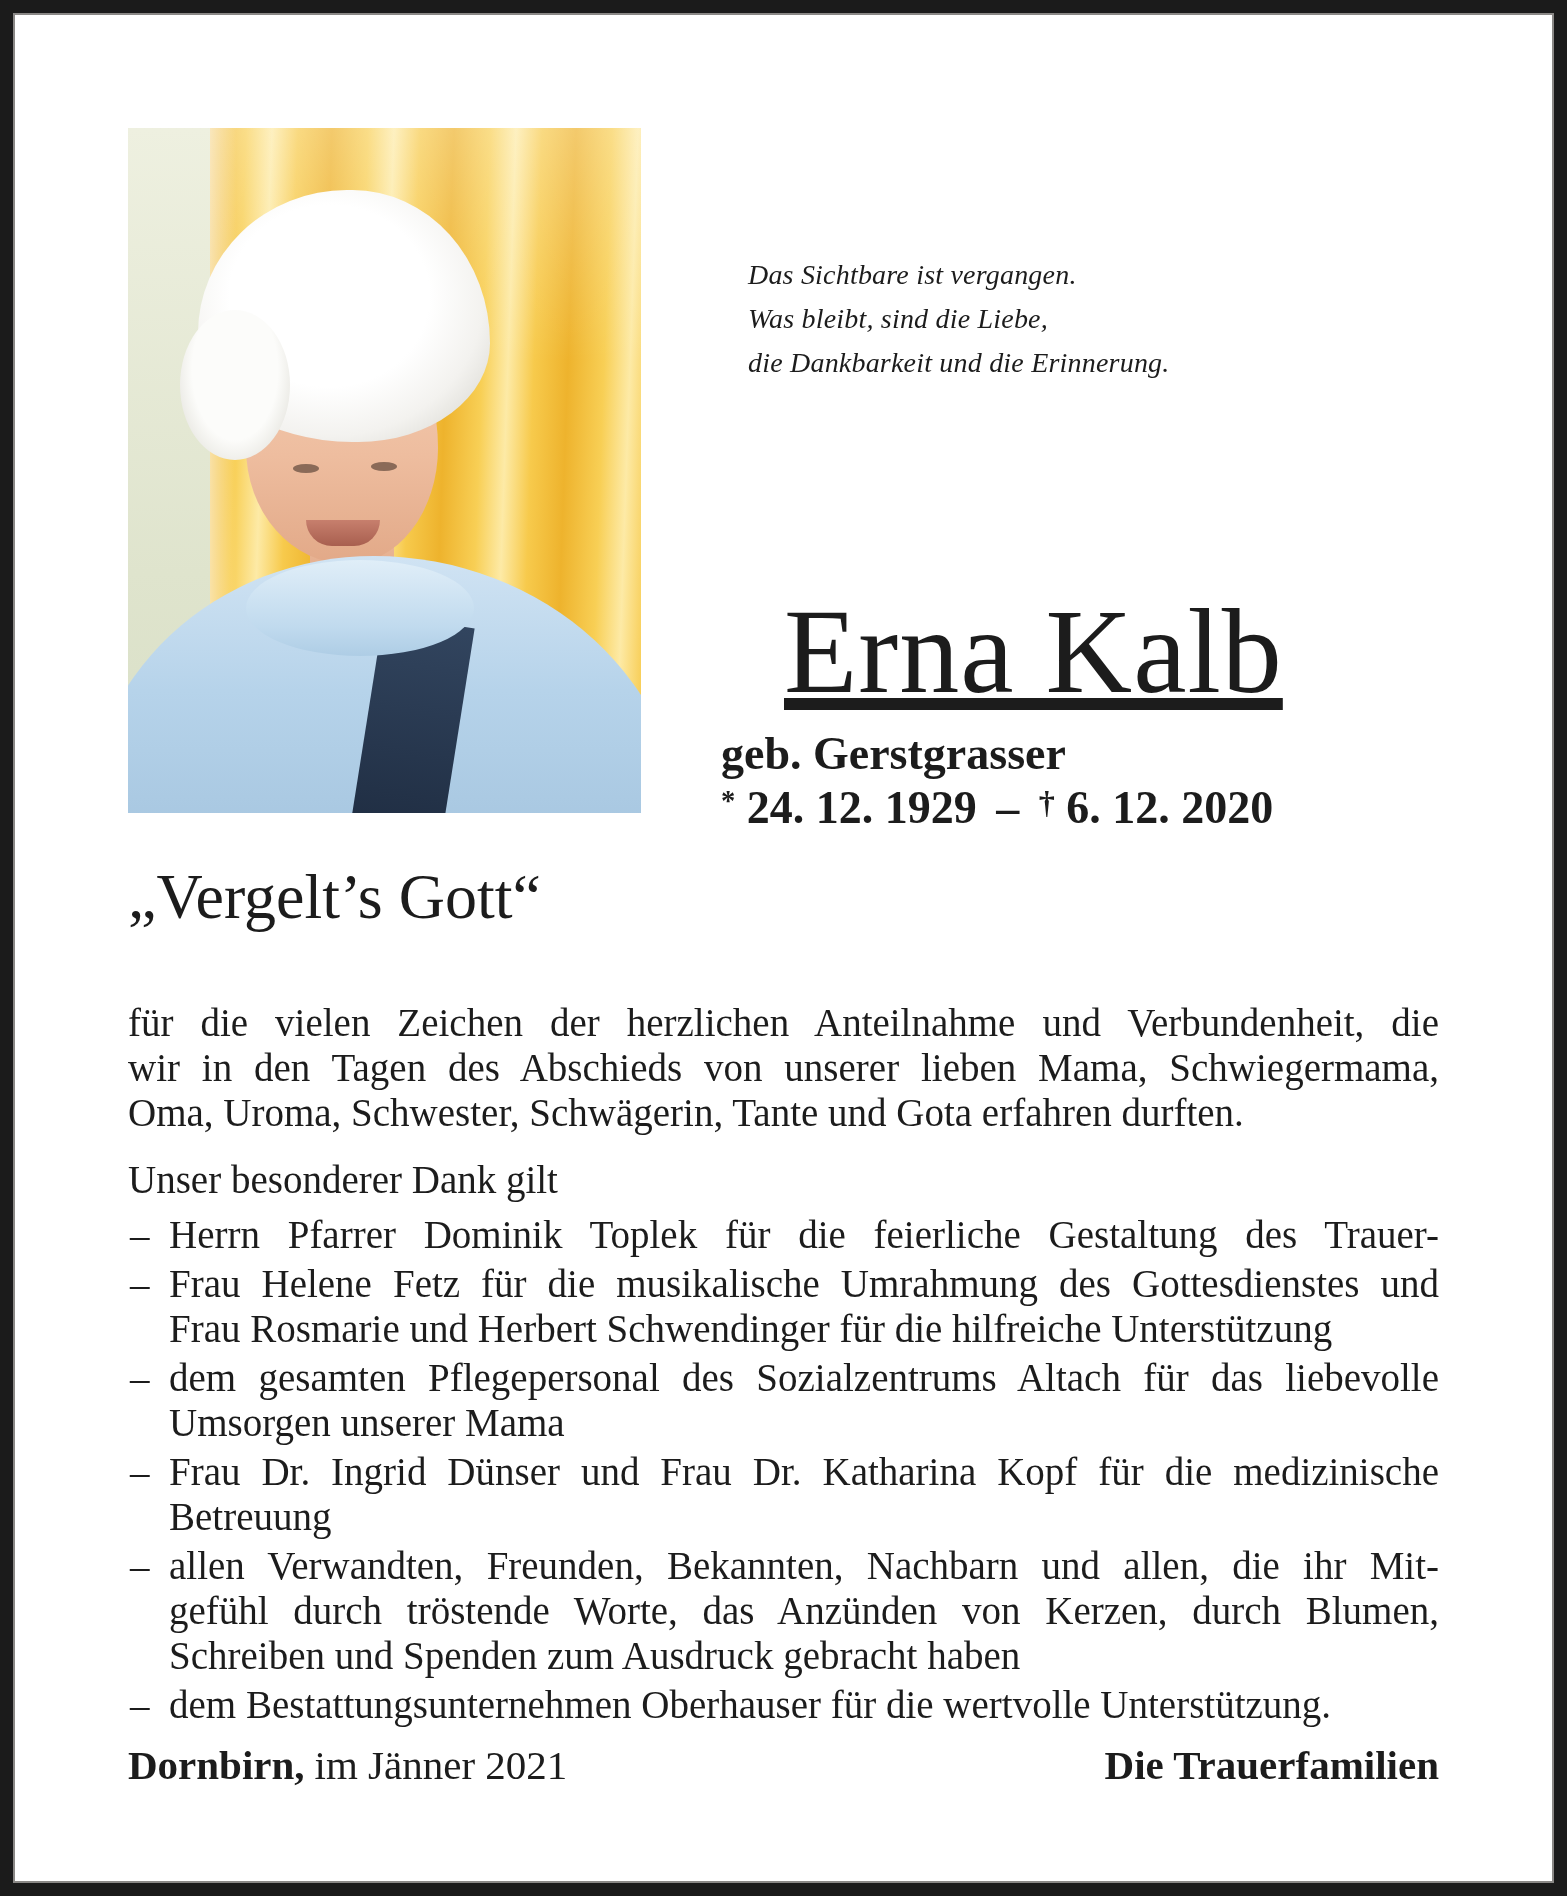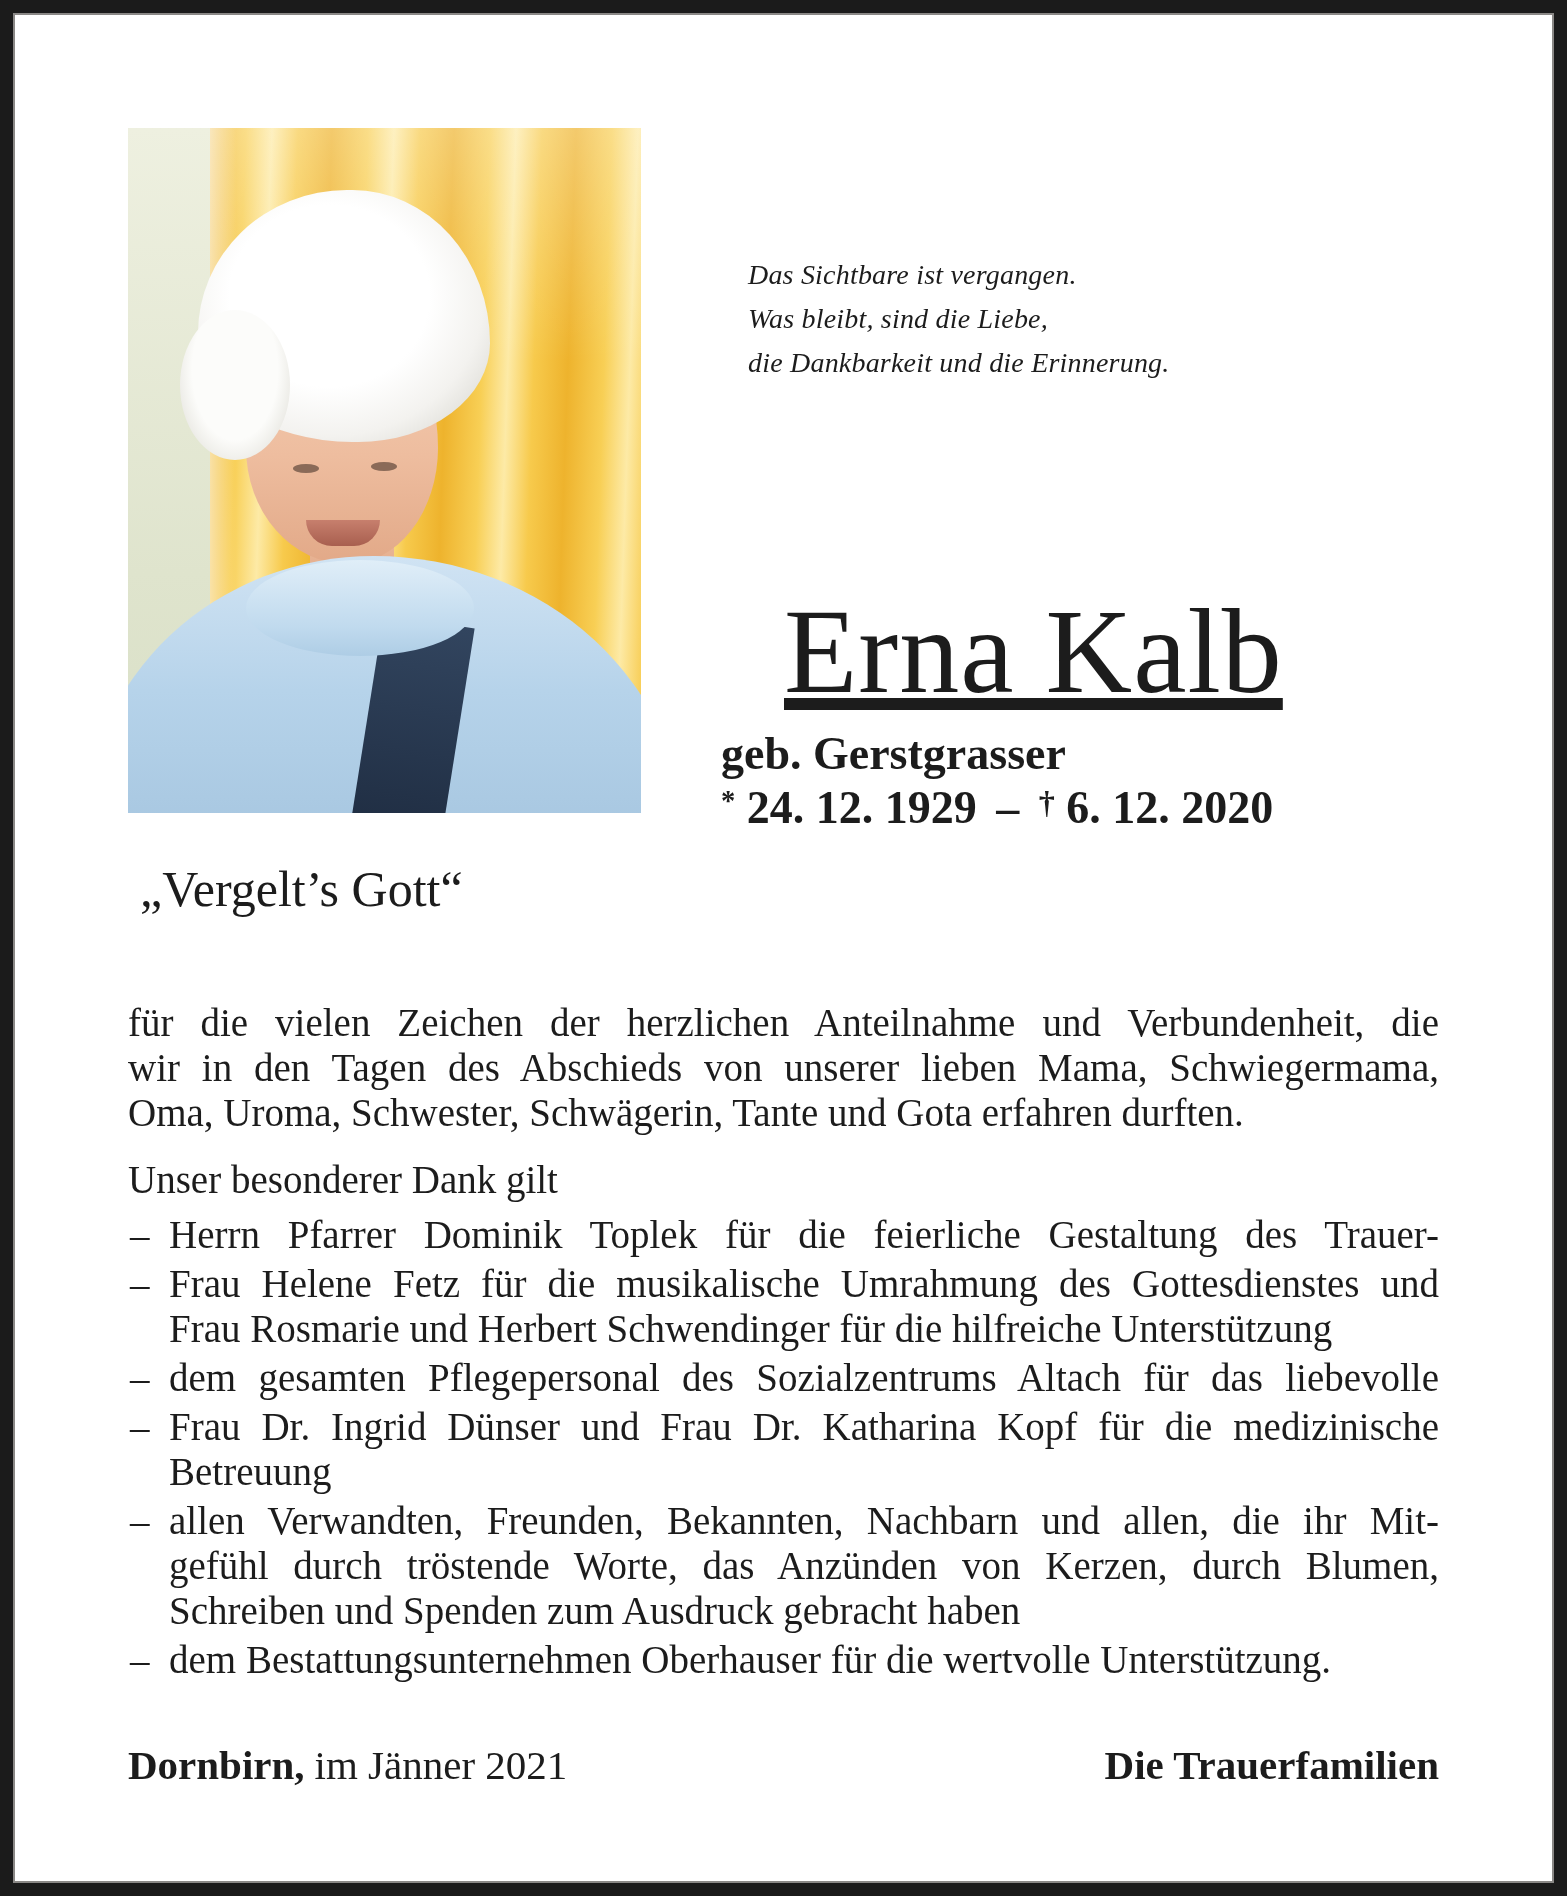--- a/index.html
+++ b/index.html
@@ -98,22 +98,22 @@
   .name-sub {
     position:absolute; left:705px; top:714px;
     font-size:46px; line-height:47px; font-weight:bold;
   }
   .bsym { font-size:0.62em; vertical-align:0.45em; }
   .dsym { font-size:0.70em; vertical-align:0.30em; }
   .sep  { margin:0 8px; }
   .d-sp { margin-right:10px; }
 
   .salutation {
-    position:absolute; left:124px; top:846px;
-    font-size:50px; line-height:1.1;
+    position:absolute; left:112px; top:846px;
+    font-size:64px; line-height:1.1;
   }
 
   .main {
     position:absolute; left:112px; top:948px; width:1311px;
     font-size:39px; line-height:45px;margin-top:36px;
   }
   .jline { text-align:justify; text-align-last:justify; }
   .intro { margin:0 0 22px 0; }
   .heading { margin:0 0 10px 0; }
   .thanks-list { margin:0; }
@@ -187,20 +187,21 @@
 
           <div class="item">
             <span class="marker">–</span>
             <div class="jline">Frau Helene Fetz für die musikalische Umrahmung des Gottesdienstes und</div>
             <div>Frau Rosmarie und Herbert Schwendinger für die hilfreiche Unterstützung</div>
           </div>
 
           <div class="item">
             <span class="marker">–</span>
             <div class="jline">dem gesamten Pflegepersonal des Sozialzentrums Altach für das liebevolle</div>
+            <div>Umsorgen unserer Mama</div>
           </div>
 
           <div class="item">
             <span class="marker">–</span>
             <div class="jline">Frau Dr. Ingrid Dünser und Frau Dr. Katharina Kopf für die medizinische</div>
             <div>Betreuung</div>
           </div>
 
           <div class="item">
             <span class="marker">–</span>

